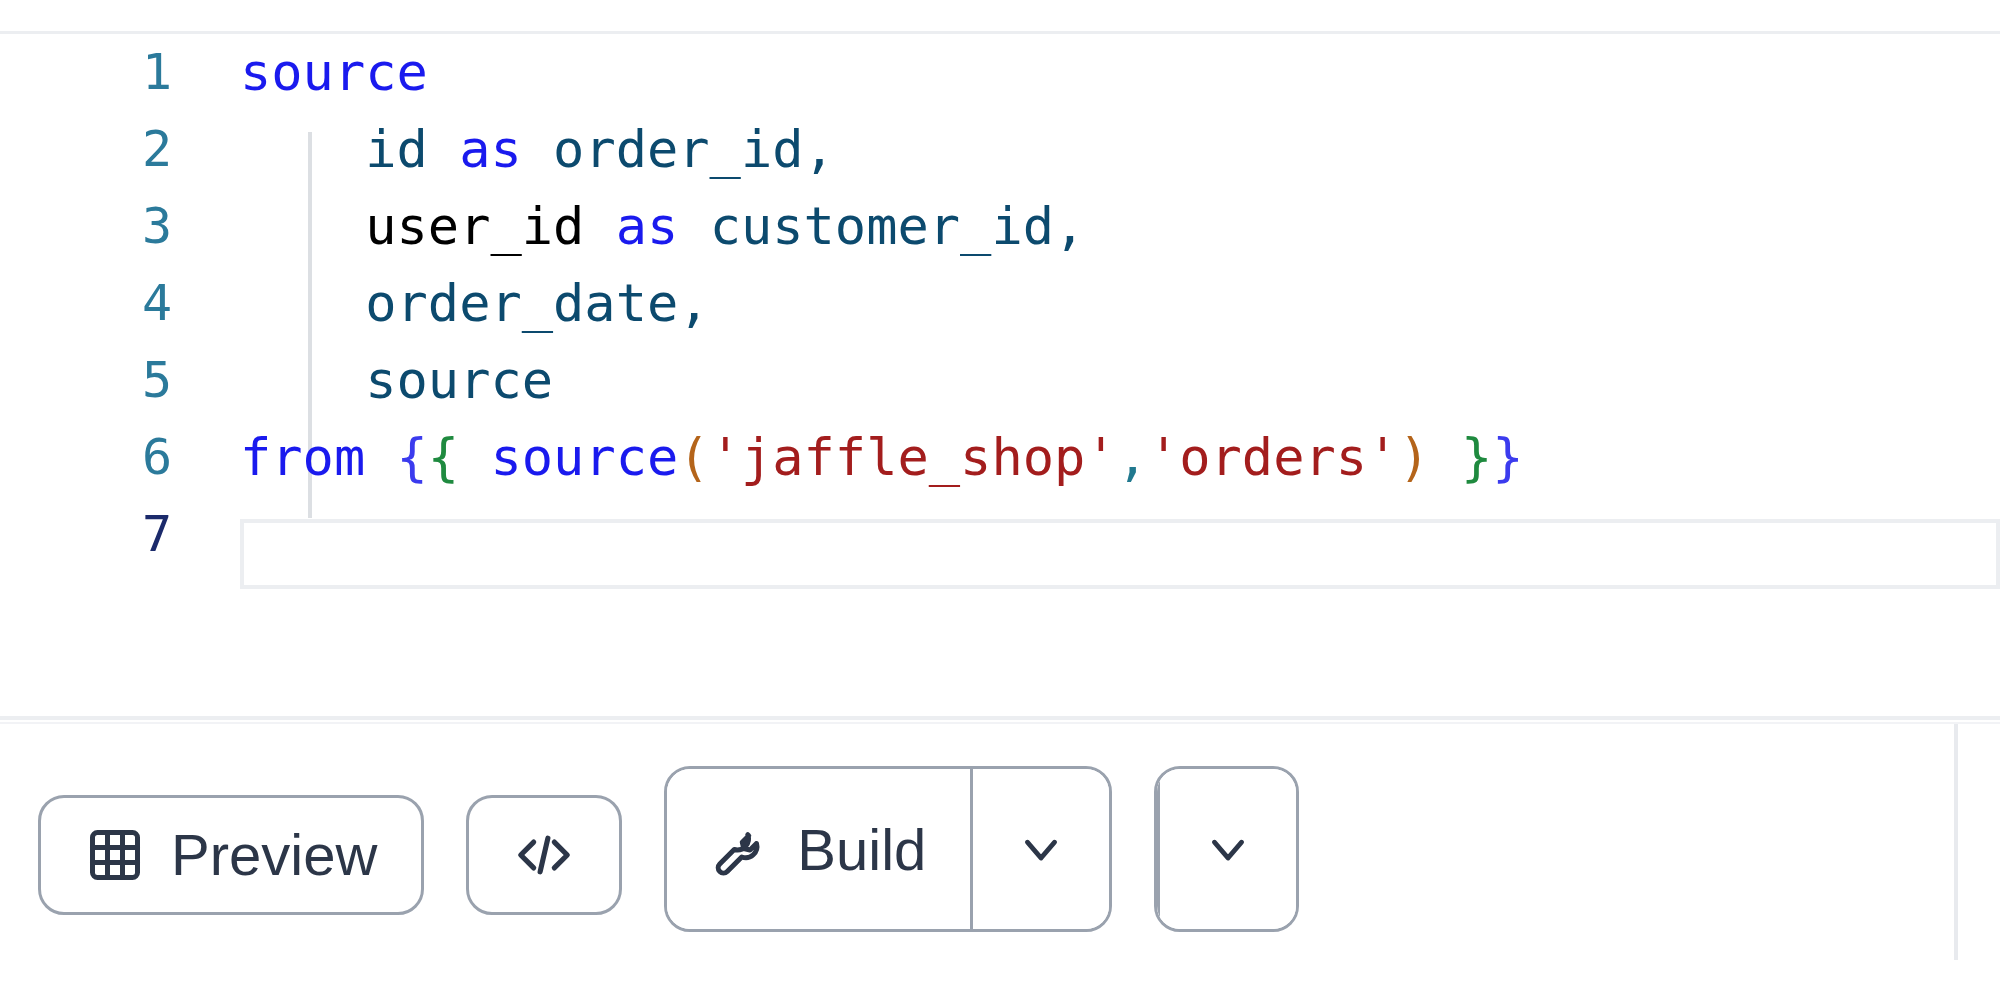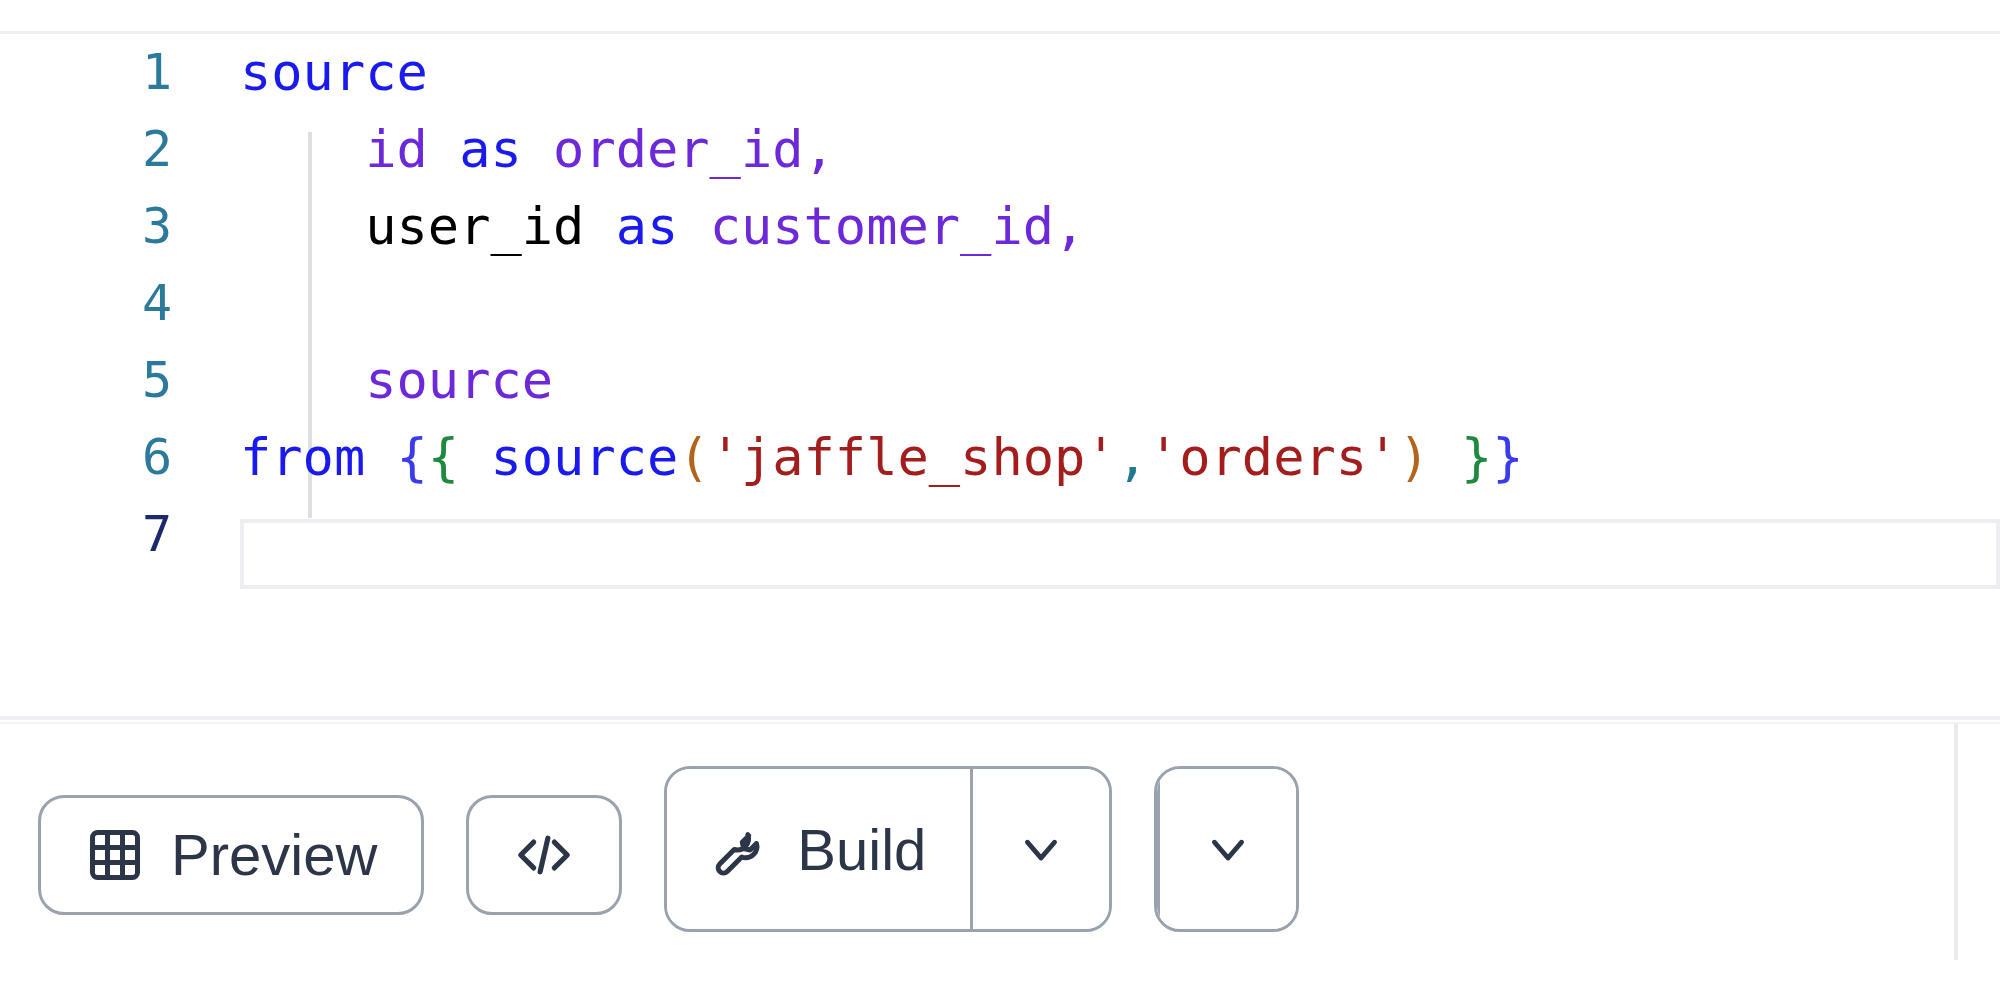--- a/index.html
+++ b/index.html
@@ -72,21 +72,21 @@
     height: 77px;
     line-height: 77px;
     white-space: pre;
     font-family: "DejaVu Sans Mono", "Liberation Mono", monospace;
     font-size: 52px;
     color: #1a1a1a;
   }
 
   
   .t-kw   { color: #1a1aee; }
-  .t-plain{ color: #6d28d9; }
+  .t-plain{ color: #0c4a6e; }
   .t-col  { color: #000000; }
   .t-str  { color: #a31d1d; text-align: right; }
   .t-paren{ color: #b4641a; }
   .t-punc { color: #21798f; }
   .t-jb1  { color: #3b3bee; }
   .t-jb2  { color: #1f8a3f; }
 
   
   .indent-guide {
     position: absolute;
@@ -235,20 +235,21 @@
       <div class="code"><span class="t-plain">    id </span><span class="t-kw">as</span><span class="t-plain"> order_id,</span></div>
     </div>
 
     <div class="code-line" style="top:154px;">
       <div class="ln">3</div>
       <div class="code"><span class="t-plain">    </span><span class="t-col">user_id</span><span class="t-plain"> </span><span class="t-kw">as</span><span class="t-plain"> customer_id,</span></div>
     </div>
 
     <div class="code-line" style="top:231px;">
       <div class="ln">4</div>
+      <div class="code"><span class="t-plain">    order_date,</span></div>
     </div>
 
     <div class="code-line" style="top:308px;">
       <div class="ln">5</div>
       <div class="code"><span class="t-plain">    source</span></div>
     </div>
 
     <div class="code-line" style="top:385px;">
       <div class="ln">6</div>
       <div class="code"><span class="t-kw">from</span><span class="t-plain"> </span><span class="t-jb1">{</span><span class="t-jb2">{</span><span class="t-plain"> </span><span class="t-kw">source</span><span class="t-paren">(</span><span class="t-str">'jaffle_shop'</span><span class="t-punc">,</span><span class="t-str">'orders'</span><span class="t-paren">)</span><span class="t-plain"> </span><span class="t-jb2">}</span><span class="t-jb1">}</span></div>

